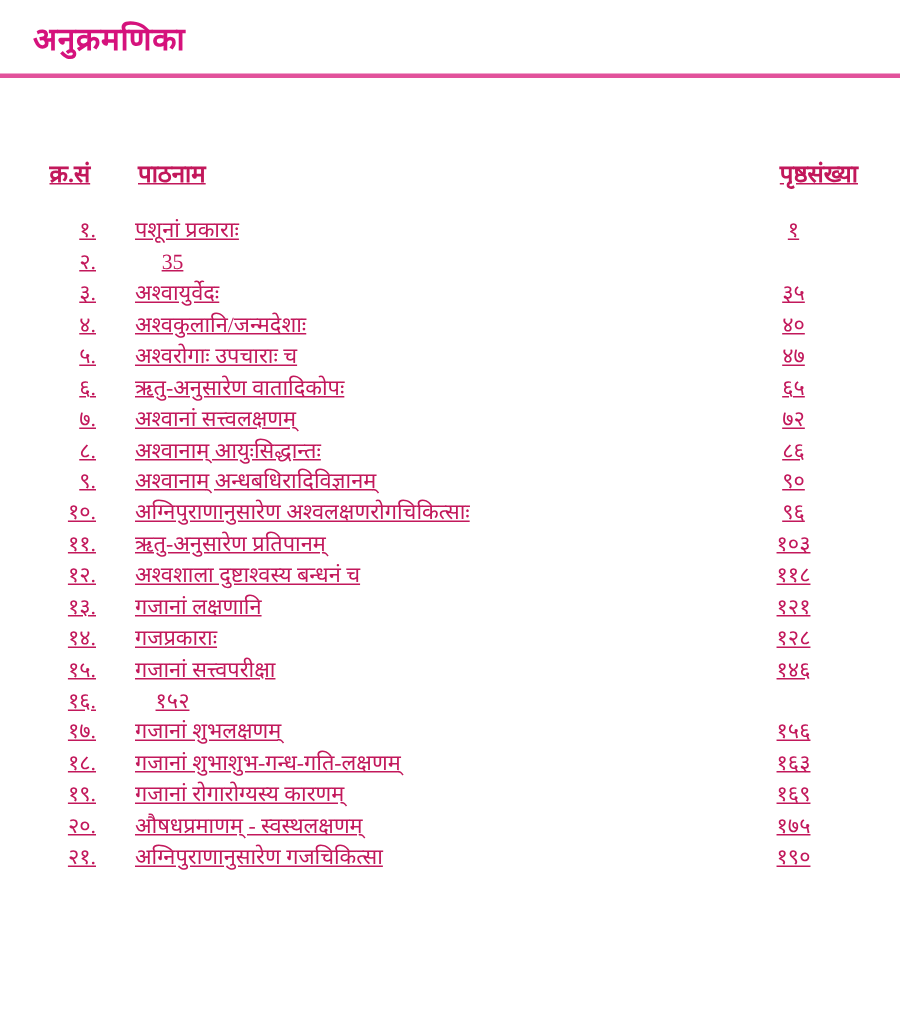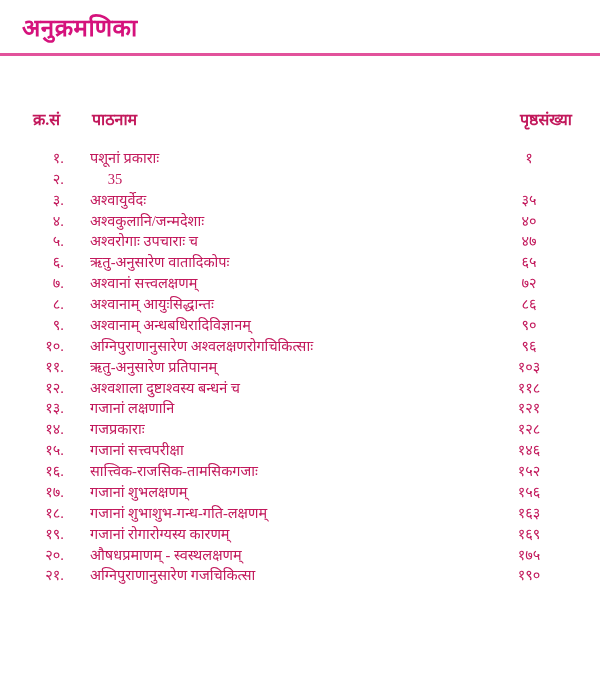--- a/index.html
+++ b/index.html
@@ -18,36 +18,37 @@
   .page {
     width: 600px;
     height: 690px;
     position: relative;
     box-sizing: border-box;
   }
   .title-area {
     padding: 14px 0 0 22px;
   }
   .doc-title {
-    font-size: 24px;
+    font-size: 21px;
     font-weight: bold;
     color: #d5127c;
     letter-spacing: 0.5px;
     line-height: 1.2;
     font-family: "Liberation Serif", "DejaVu Serif", serif;
   }
   .title-rule {
     margin-top: 10px;
     height: 3px;
     background: #e2529b;
     width: 100%;
   }
   .toc {
     margin-top: 52px;
     padding: 0 28px 0 30px;
+    text-decoration: underline;
   }
   .head-row {
     display: flex;
     align-items: baseline;
     font-weight: bold;
     font-size: 16px;
     color: #c2185b;
     margin-bottom: 18px;
   }
   .col-num {
@@ -180,21 +181,20 @@
           <div class="col-title">गजप्रकाराः</div>
           <div class="col-page">१२८</div>
         </div>
         <div class="toc-row">
           <div class="col-num">१५.</div>
           <div class="col-title">गजानां सत्त्वपरीक्षा</div>
           <div class="col-page">१४६</div>
         </div>
         <div class="toc-row">
           <div class="col-num">१६.</div>
-          <div class="col-title">सात्त्विक-राजसिक-तामसिकगजाः</div>
           <div class="col-page">१५२</div>
         </div>
         <div class="toc-row">
           <div class="col-num">१७.</div>
           <div class="col-title">गजानां शुभलक्षणम्</div>
           <div class="col-page">१५६</div>
         </div>
         <div class="toc-row">
           <div class="col-num">१८.</div>
           <div class="col-title">गजानां शुभाशुभ-गन्ध-गति-लक्षणम्</div>

